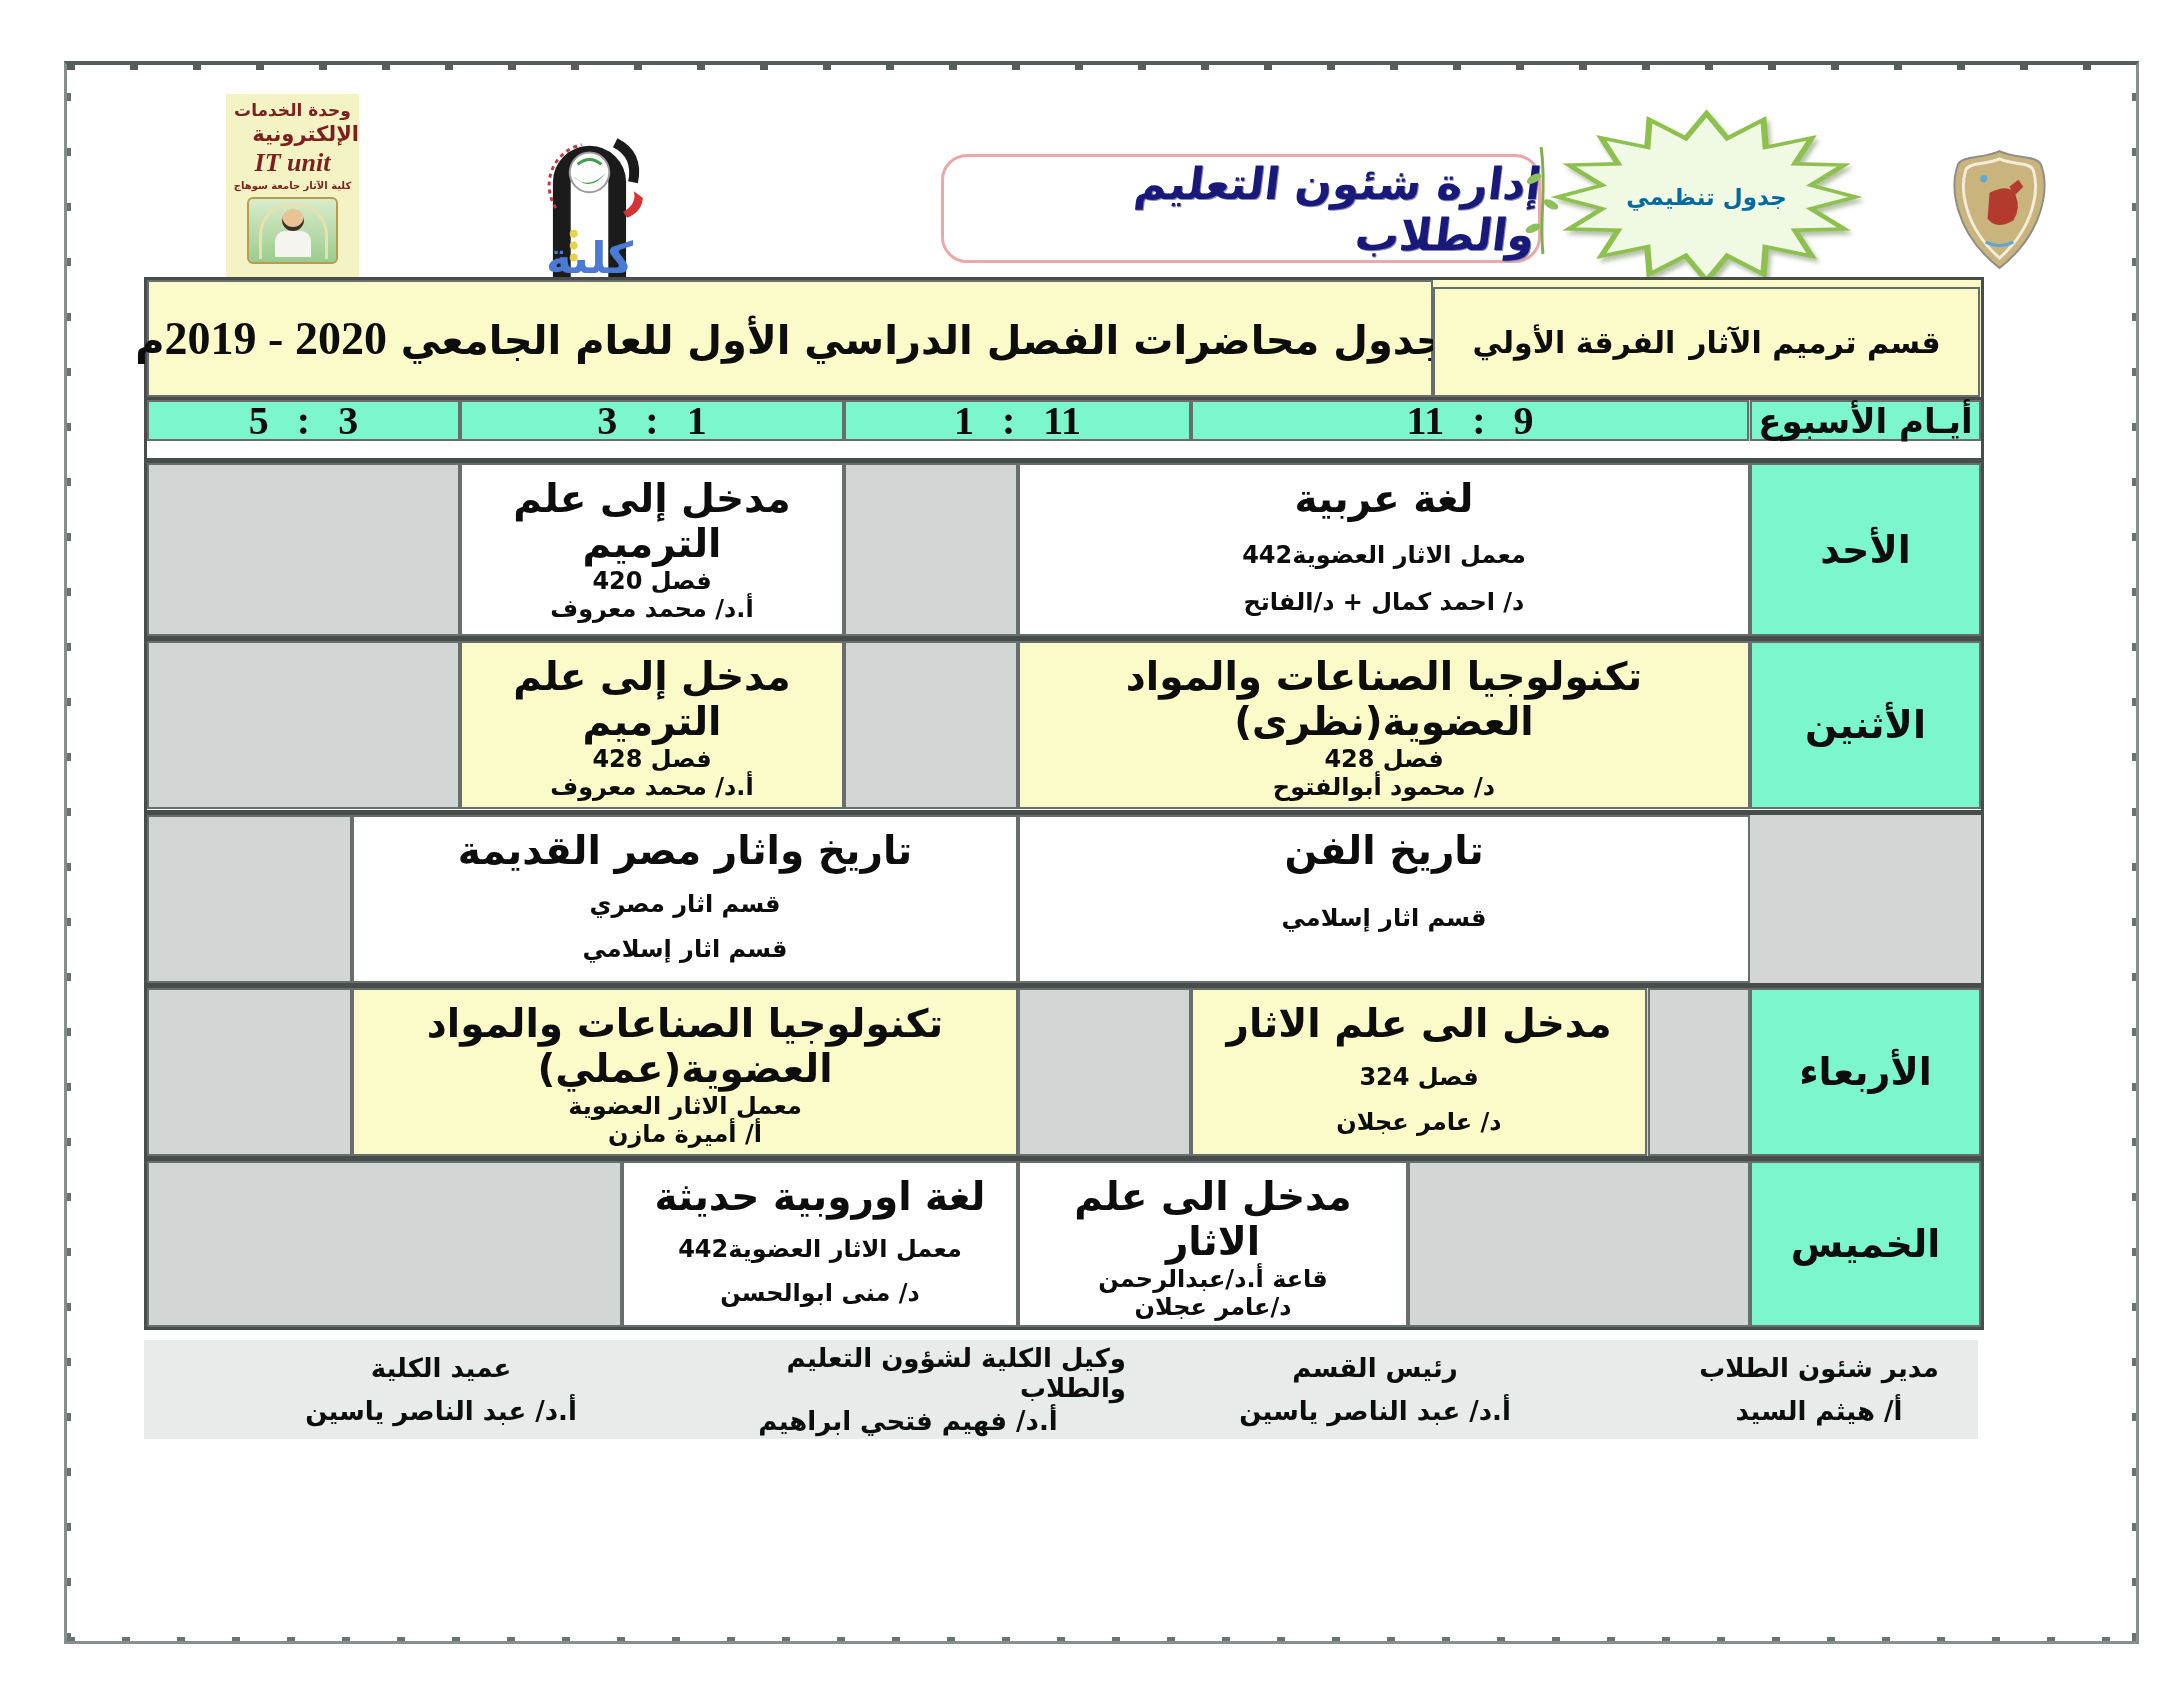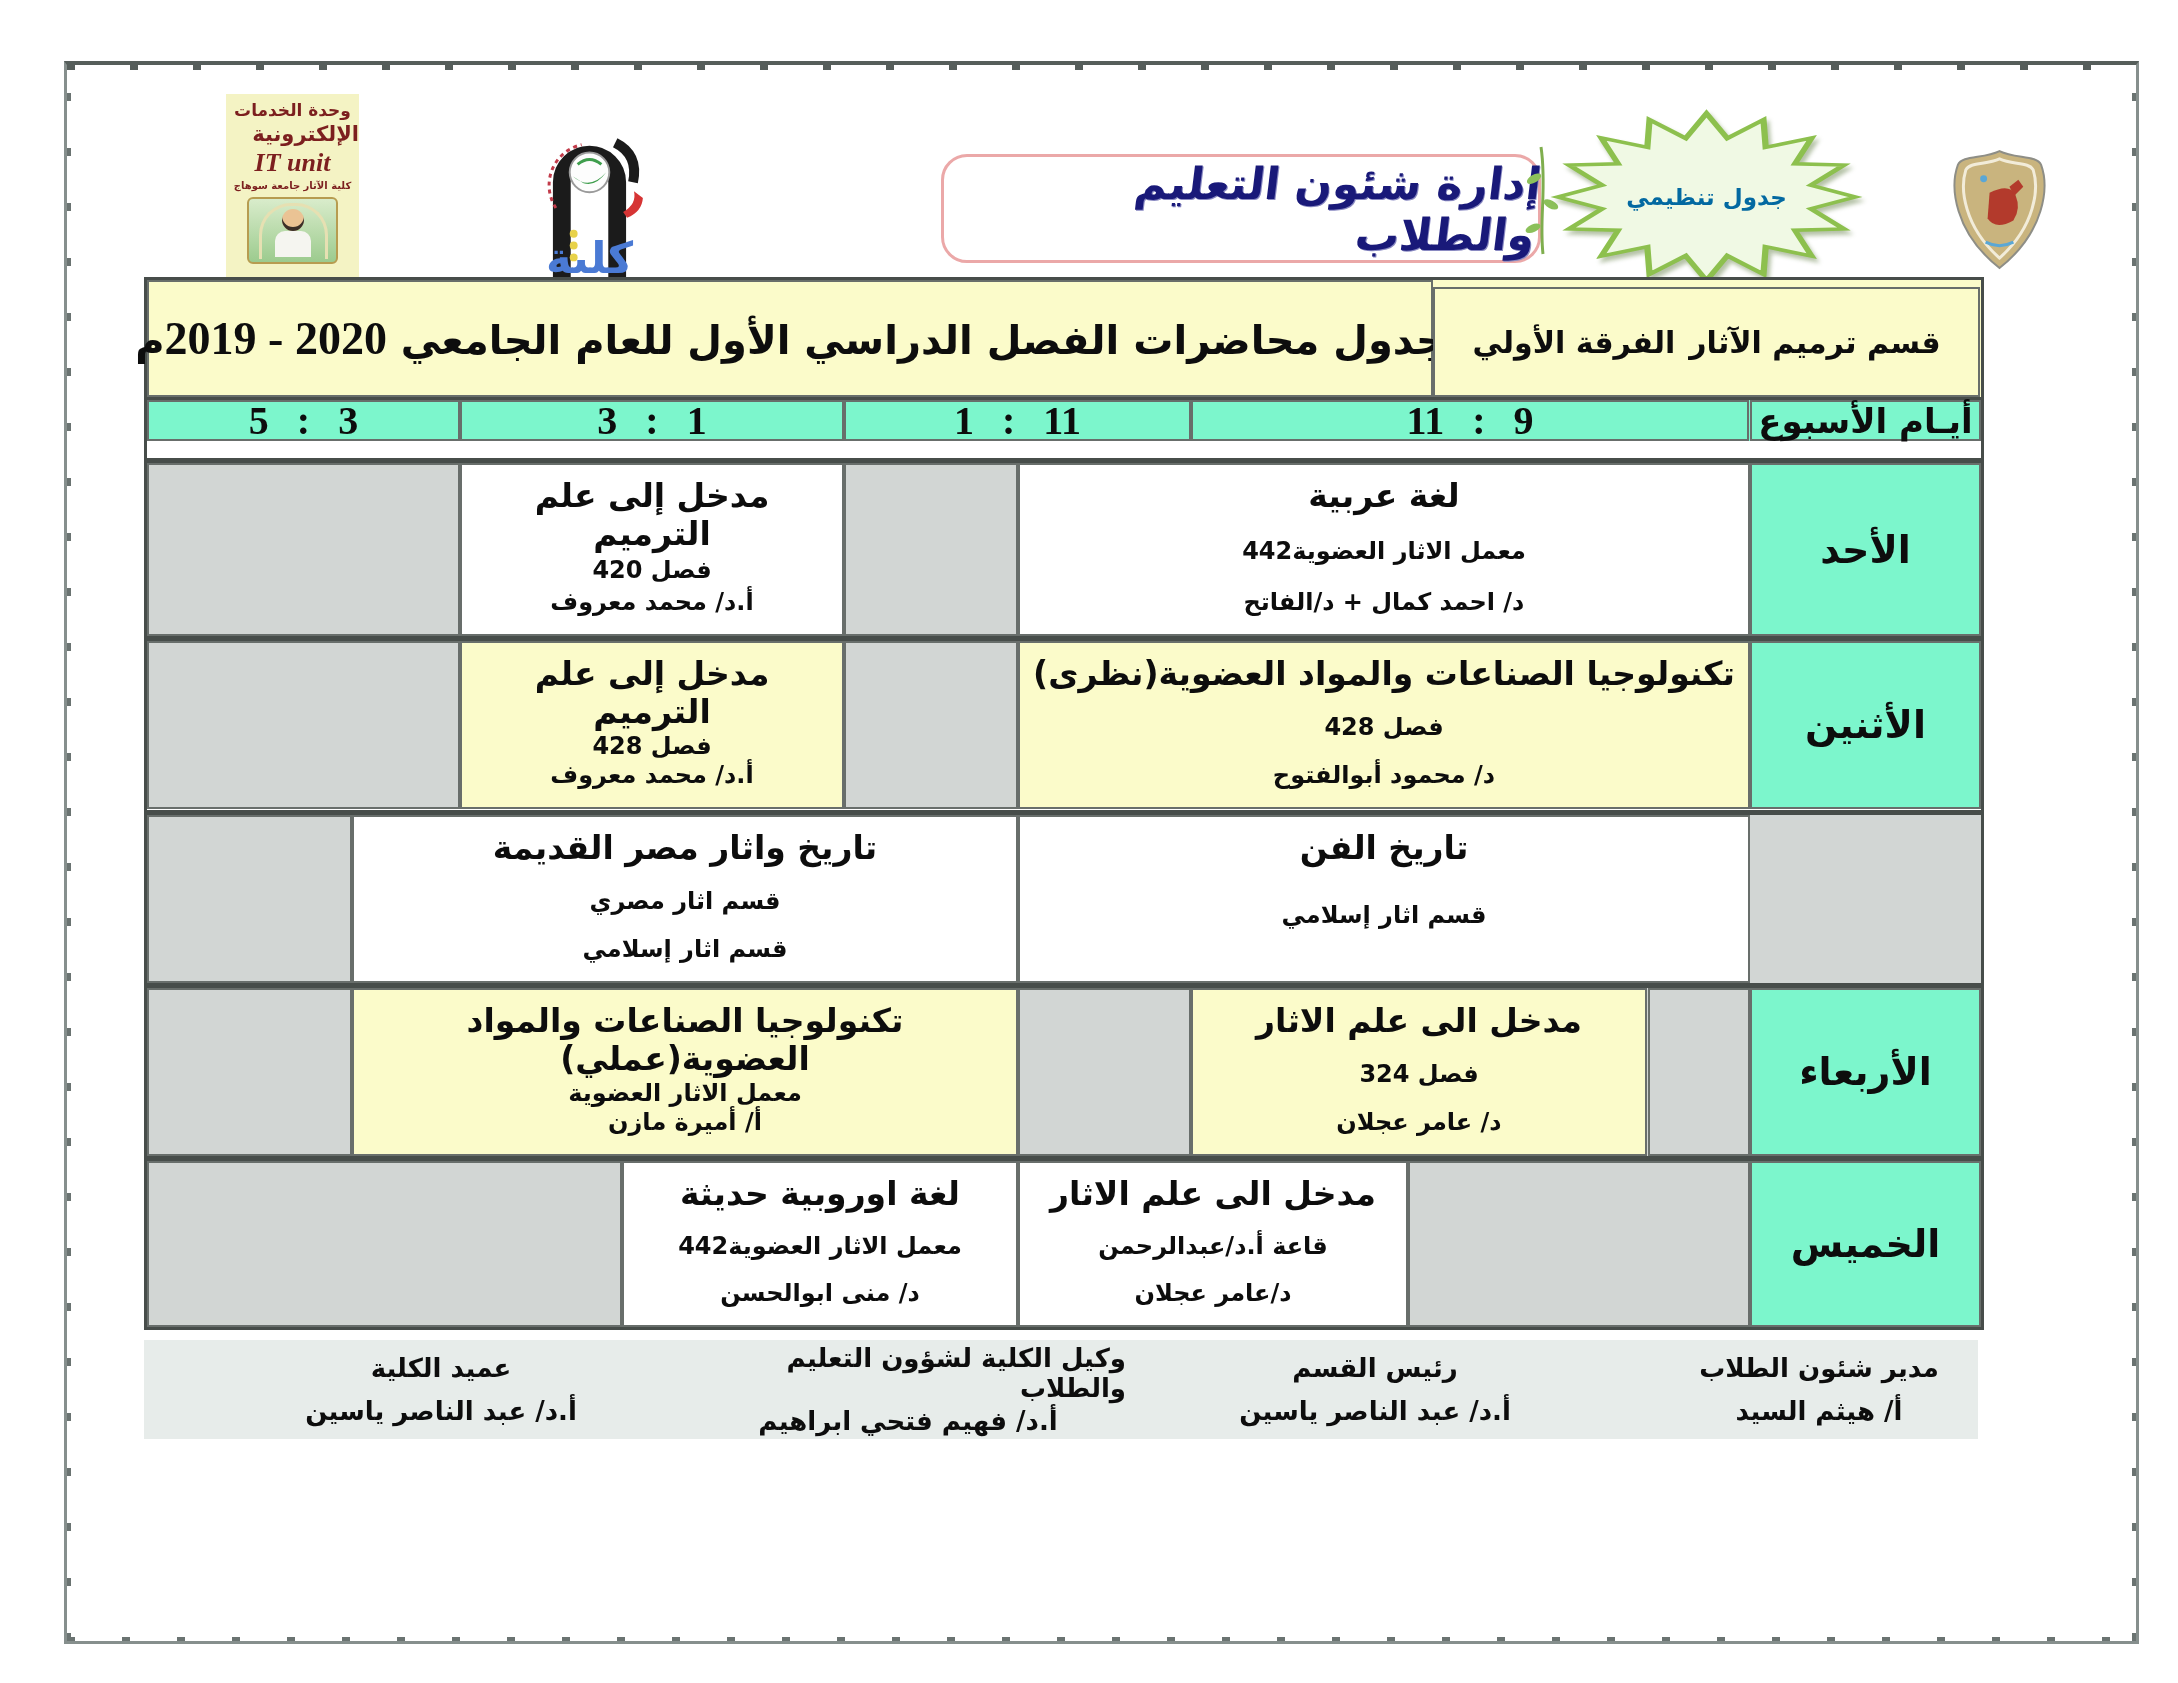--- a/index.html
+++ b/index.html
@@ -64,21 +64,21 @@
   .title-cell{display:flex; align-items:center; justify-content:center; background:#fbfbca;}
   .main-title{font-size:40px; white-space:nowrap;}
   .main-title .years{font-family:"Liberation Serif",serif; font-size:46px;}
   .dept-cell{display:flex; flex-direction:row; align-items:center; justify-content:center; gap:14px; background:#fbfbca; font-size:30px;margin-top:7px;}
   .slot{display:flex; align-items:center; justify-content:center; background:#7cf6cc;}
   .slot span{font-family:"Liberation Serif",serif; font-size:40px; word-spacing:18px; direction:ltr; unicode-bidi:isolate;}
   .days-label{display:flex; align-items:center; justify-content:center; background:#7cf6cc; font-size:34px;}
   .day-cell{background:#7cf6cc; display:flex; align-items:center; justify-content:center; font-size:38px;}
   .course{background:#ffffff; display:flex; flex-direction:column; justify-content:space-between; text-align:center; padding:12px 10px 18px; }
   .course.yellow{background:#fbfbca;}
-  .course .c-title{font-size:33px; line-height:1.15;}
+  .course .c-title{font-size:39px; line-height:1.15;}
   .course .c-sub{font-size:24px;}
   
   .foot-band{position:absolute; left:144px; top:1340px; width:1834px; height:99px; background:#e7ecea;}
   .sig{position:absolute; top:0; width:436px; height:100%; display:flex; flex-direction:column; align-items:center; justify-content:space-evenly; font-size:26px;}
 </style>
 </head>
 <body>
 
 <div class="page">
   <div class="frame"></div>

